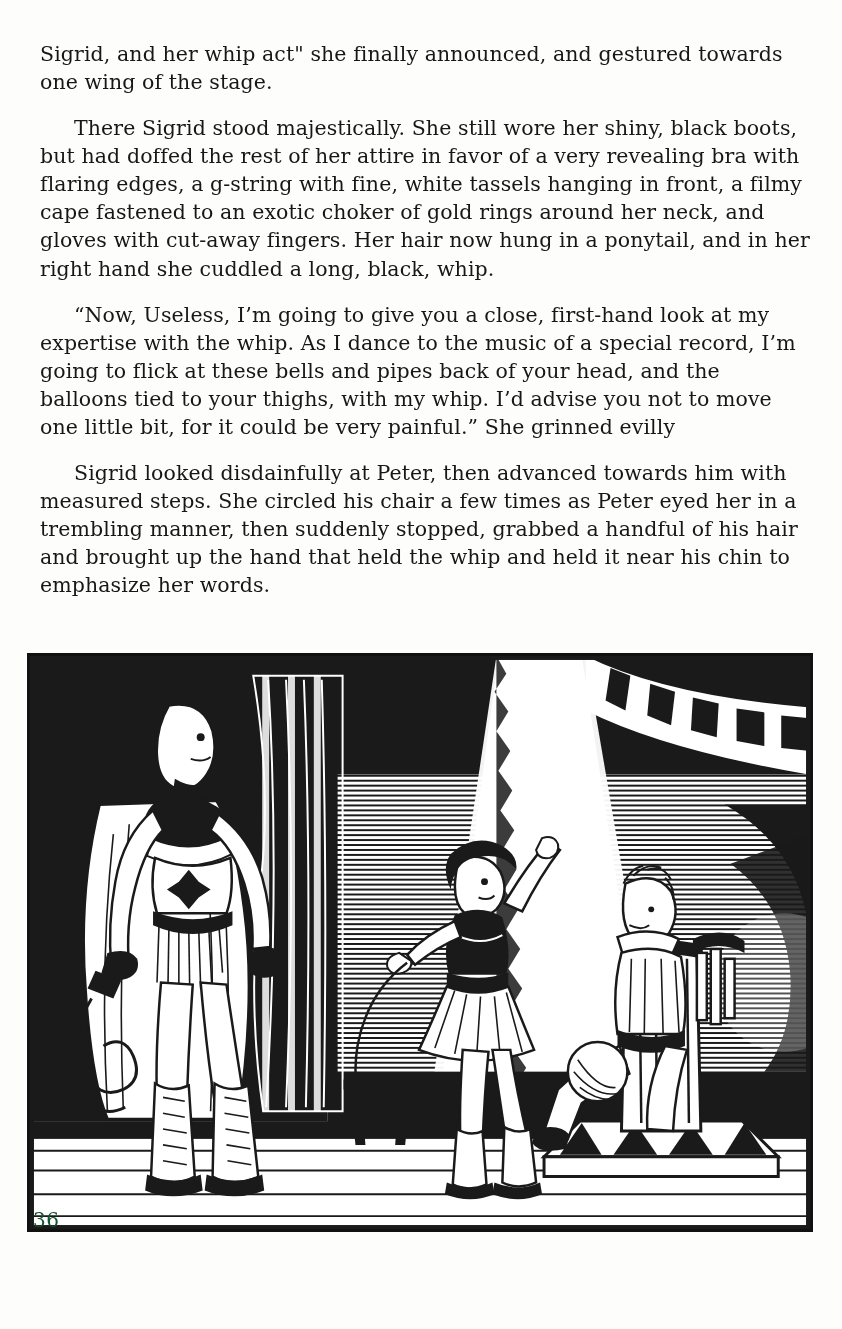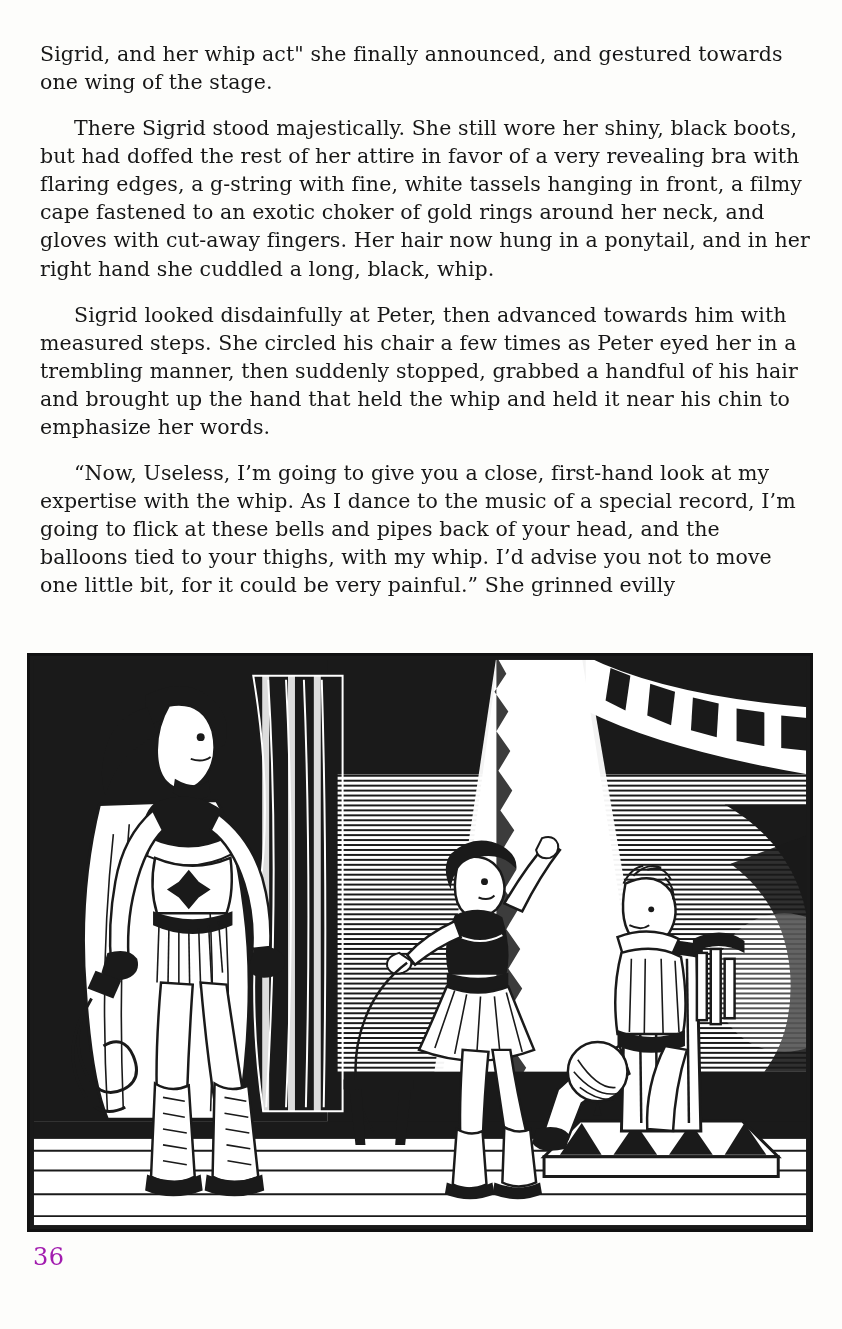--- a/index.html
+++ b/index.html
@@ -52,37 +52,37 @@
     overflow: hidden;
   }
   .illustration svg {
     display: block;
     width: 100%;
     height: 100%;
   }
   .page-number {
     position: absolute;
     left: 33px;
-    top: 1243px;
+    top: 1208px;
     font-family: "DejaVu Serif", "Liberation Serif", serif;
-    font-size: 24px;
-    color: #a21caf;
+    font-size: 20px;
+    color: #14532d;
     letter-spacing: 0.5px;
   }
 </style>
 </head>
 <body>
 
 <div class="page">
 
   <div class="text-block">
     <p class="para">Sigrid, and her whip act" she finally announced, and gestured towards one wing of the stage.</p>
     <p class="para indent">There Sigrid stood majestically. She still wore her shiny, black boots, but had doffed the rest of her attire in favor of a very revealing bra with flaring edges, a g-string with fine, white tassels hanging in front, a filmy cape fastened to an exotic choker of gold rings around her neck, and gloves with cut-away fingers. Her hair now hung in a ponytail, and in her right hand she cuddled a long, black, whip.</p>
+    <p class="para indent">“Now, Useless, I’m going to give you a close, first-hand look at my expertise with the whip. As I dance to the music of a special record, I’m going to flick at these bells and pipes back of your head, and the balloons tied to your thighs, with my whip. I’d advise you not to move one little bit, for it could be very painful.” She grinned evilly</p>
     <p class="para indent">Sigrid looked disdainfully at Peter, then advanced towards him with measured steps. She circled his chair a few times as Peter eyed her in a trembling manner, then suddenly stopped, grabbed a handful of his hair and brought up the hand that held the whip and held it near his chin to emphasize her words.</p>
-    <p class="para indent">“Now, Useless, I’m going to give you a close, first-hand look at my expertise with the whip. As I dance to the music of a special record, I’m going to flick at these bells and pipes back of your head, and the balloons tied to your thighs, with my whip. I’d advise you not to move one little bit, for it could be very painful.” She grinned evilly</p>
   </div>
 
   <div class="illustration">
     <svg viewBox="0 0 786 579" preserveAspectRatio="none">
       <defs>
         <pattern id="hatchH" width="6" height="6" patternUnits="userSpaceOnUse">
           <rect width="6" height="6" fill="#ffffff"></rect>
           <rect width="6" height="3" fill="#1a1a1a"></rect>
         </pattern>
         <pattern id="hatchFine" width="5" height="5" patternUnits="userSpaceOnUse">

